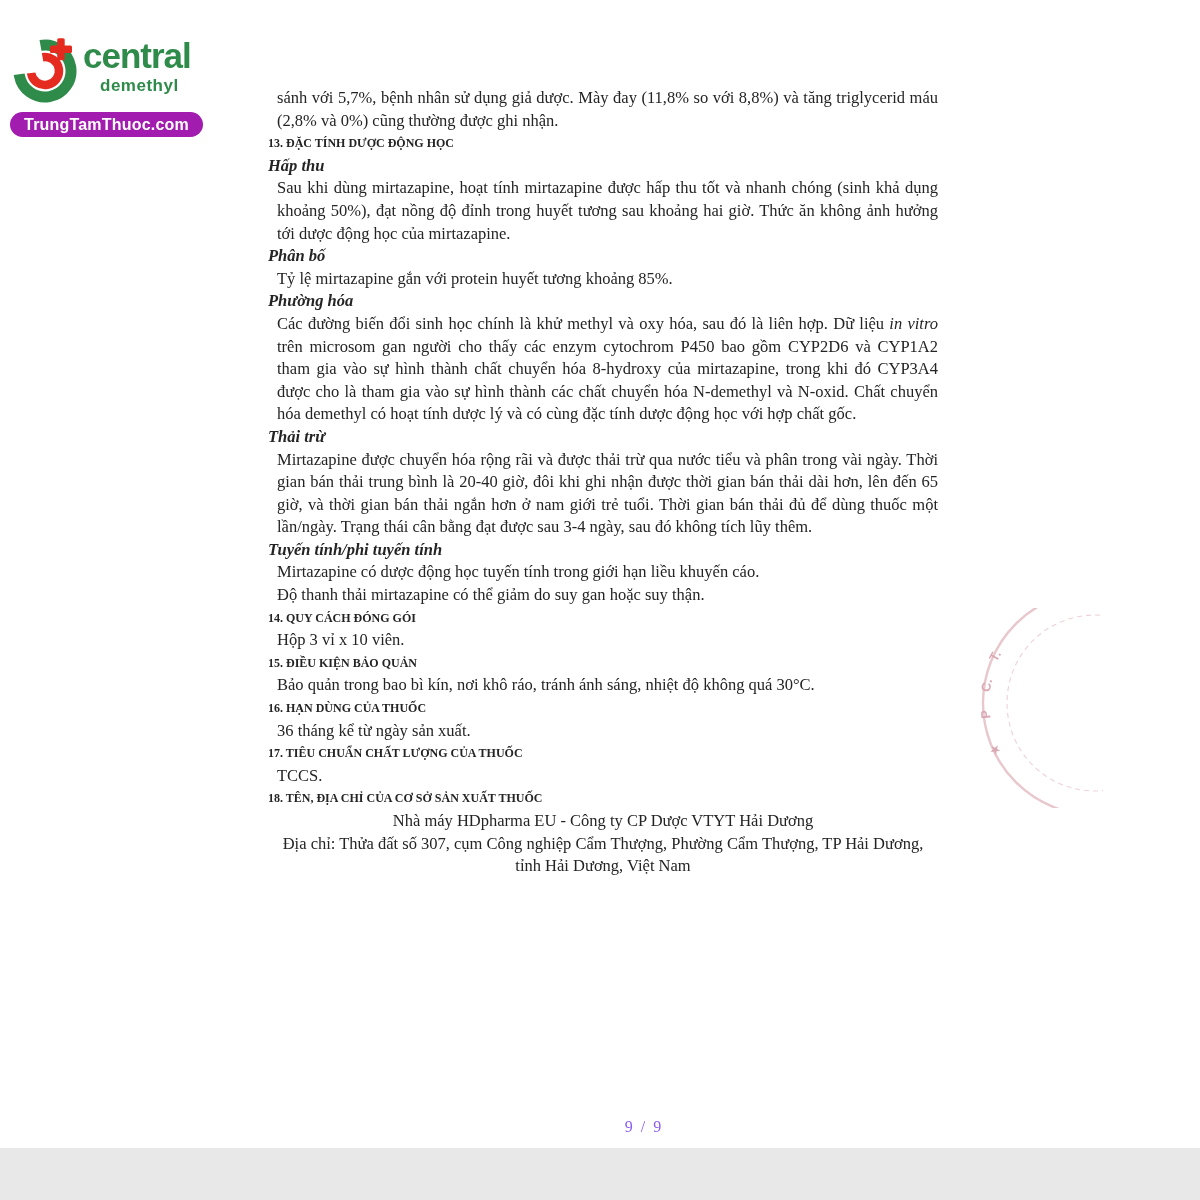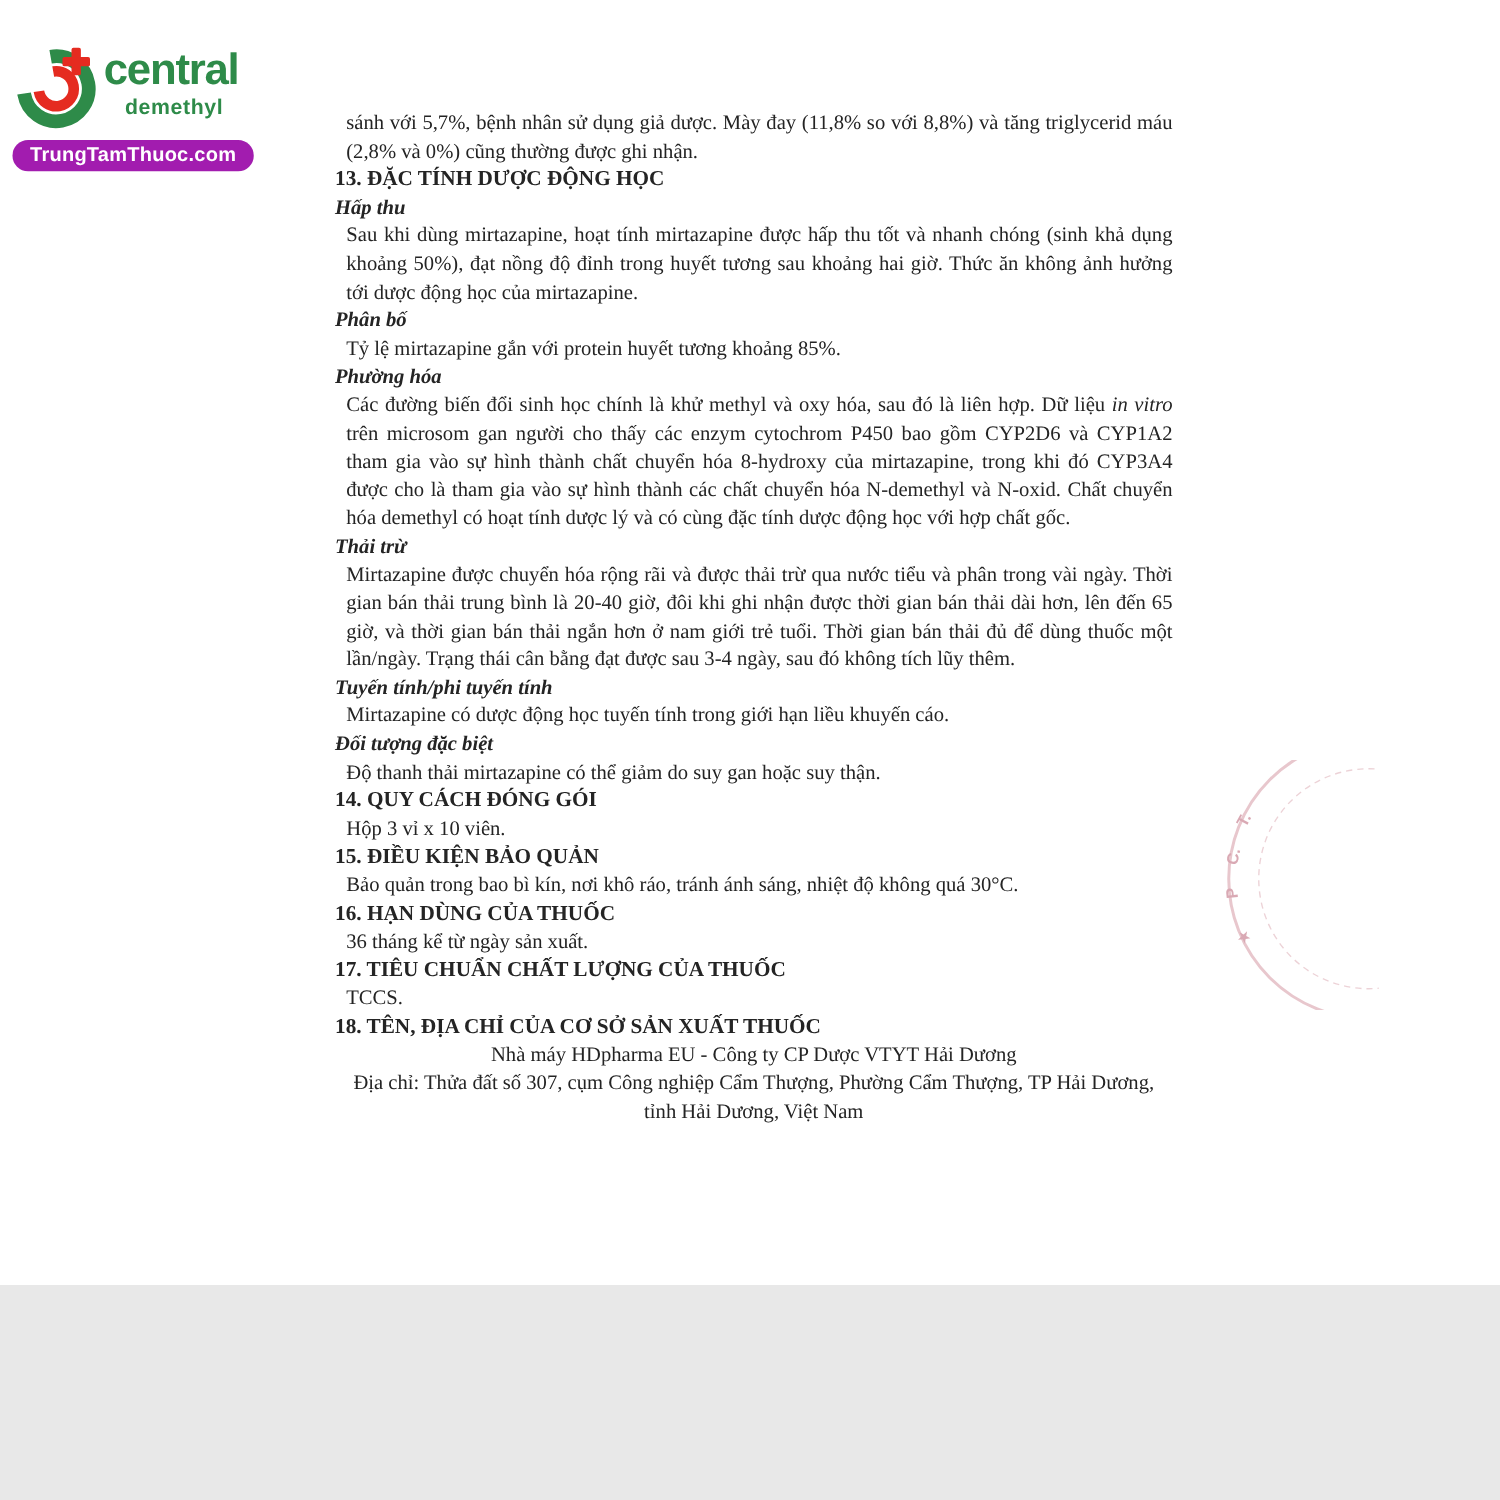--- a/index.html
+++ b/index.html
@@ -1,17 +1,17 @@
 <!DOCTYPE html>
 <html><head>
 <meta charset="utf-8">
 <style>
   html,body{margin:0;padding:0;background:#e8e8e8;}
   .page{
-    position:relative;width:1200px;height:1028px;background:#ffffff;
+    position:relative;width:1200px;height:1148px;background:#ffffff;
     overflow:hidden;margin:0 auto;
     font-family:"Liberation Serif","DejaVu Serif",serif;color:#242424;
   }
   
   .logo{position:absolute;left:10px;top:30px;width:210px;height:110px;}
   .logo-mark{position:absolute;left:3px;top:4px;}
   .brand{
     position:absolute;left:73px;top:8px;
     font-family:"Liberation Sans","DejaVu Sans",sans-serif;
     font-weight:bold;font-size:35px;letter-spacing:-1px;line-height:1;
@@ -28,21 +28,21 @@
     font-weight:bold;font-size:16px;color:#fff;
     display:flex;align-items:center;justify-content:center;letter-spacing:0.2px;
   }
   
   .doc{
     position:absolute;left:268px;top:87px;width:670px;
     font-size:16.5px;line-height:22.6px;
   }
   .blk{margin:0;}
   .p{text-align:justify;padding-left:9px;}
-  .h{font-weight:bold;font-size:17px;}
+  .h{font-weight:bold;font-size:12px;}
   .sh{font-weight:bold;font-style:italic;}
   .centerbold{text-align:center;font-weight:normal;}
   .center{text-align:center;}
   
   .stamp{position:absolute;left:933px;top:608px;opacity:0.5;pointer-events:none;}
   .stamp text{
     font-family:"Liberation Sans","DejaVu Sans",sans-serif;
     font-size:13px;font-weight:bold;fill:#b5566b;
   }
   
@@ -79,21 +79,20 @@
       <div class="blk sh"><span>Hấp thu</span></div>
       <div class="blk p"><span>Sau khi dùng mirtazapine, hoạt tính mirtazapine được hấp thu tốt và nhanh chóng (sinh khả dụng khoảng 50%), đạt nồng độ đỉnh trong huyết tương sau khoảng hai giờ. Thức ăn không ảnh hưởng tới dược động học của mirtazapine.</span></div>
       <div class="blk sh"><span>Phân bố</span></div>
       <div class="blk p"><span>Tỷ lệ mirtazapine gắn với protein huyết tương khoảng 85%.</span></div>
       <div class="blk sh"><span>Phường hóa</span></div>
       <div class="blk p"><span>Các đường biến đổi sinh học chính là khử methyl và oxy hóa, sau đó là liên hợp. Dữ liệu </span><i>in vitro</i><span> trên microsom gan người cho thấy các enzym cytochrom P450 bao gồm CYP2D6 và CYP1A2 tham gia vào sự hình thành chất chuyển hóa 8-hydroxy của mirtazapine, trong khi đó CYP3A4 được cho là tham gia vào sự hình thành các chất chuyển hóa N-demethyl và N-oxid. Chất chuyển hóa demethyl có hoạt tính dược lý và có cùng đặc tính dược động học với hợp chất gốc.</span></div>
       <div class="blk sh"><span>Thải trừ</span></div>
       <div class="blk p"><span>Mirtazapine được chuyển hóa rộng rãi và được thải trừ qua nước tiểu và phân trong vài ngày. Thời gian bán thải trung bình là 20-40 giờ, đôi khi ghi nhận được thời gian bán thải dài hơn, lên đến 65 giờ, và thời gian bán thải ngắn hơn ở nam giới trẻ tuổi. Thời gian bán thải đủ để dùng thuốc một lần/ngày. Trạng thái cân bằng đạt được sau 3-4 ngày, sau đó không tích lũy thêm.</span></div>
       <div class="blk sh"><span>Tuyến tính/phi tuyến tính</span></div>
       <div class="blk p"><span>Mirtazapine có dược động học tuyến tính trong giới hạn liều khuyến cáo.</span></div>
-      <div class="blk sh"><span>Đối tượng đặc biệt</span></div>
       <div class="blk p"><span>Độ thanh thải mirtazapine có thể giảm do suy gan hoặc suy thận.</span></div>
       <div class="blk h"><span>14. QUY CÁCH ĐÓNG GÓI</span></div>
       <div class="blk p"><span>Hộp 3 vỉ x 10 viên.</span></div>
       <div class="blk h"><span>15. ĐIỀU KIỆN BẢO QUẢN</span></div>
       <div class="blk p"><span>Bảo quản trong bao bì kín, nơi khô ráo, tránh ánh sáng, nhiệt độ không quá 30°C.</span></div>
       <div class="blk h"><span>16. HẠN DÙNG CỦA THUỐC</span></div>
       <div class="blk p"><span>36 tháng kể từ ngày sản xuất.</span></div>
       <div class="blk h"><span>17. TIÊU CHUẨN CHẤT LƯỢNG CỦA THUỐC</span></div>
       <div class="blk p"><span>TCCS.</span></div>
       <div class="blk h"><span>18. TÊN, ĐỊA CHỈ CỦA CƠ SỞ SẢN XUẤT THUỐC</span></div>

